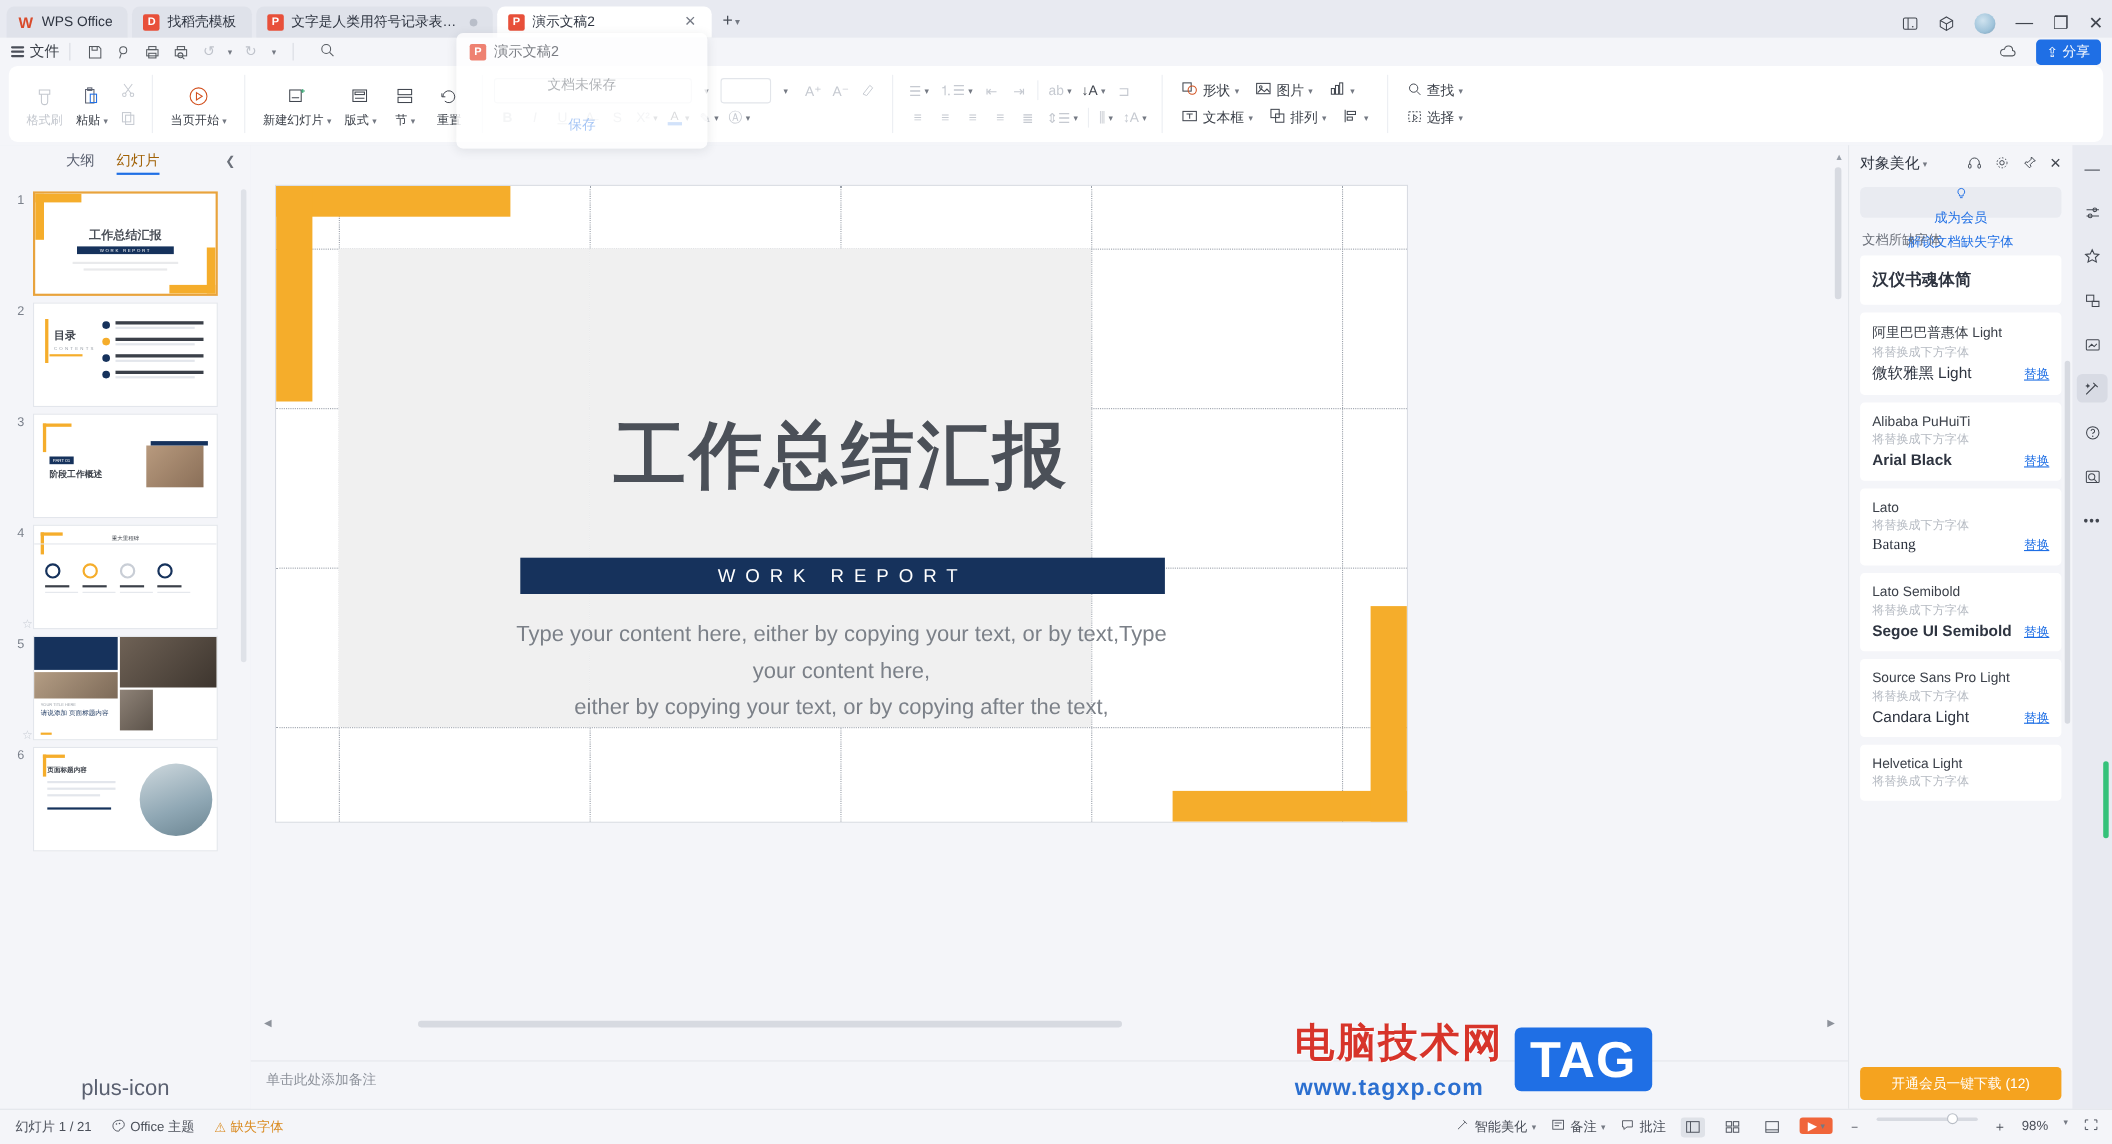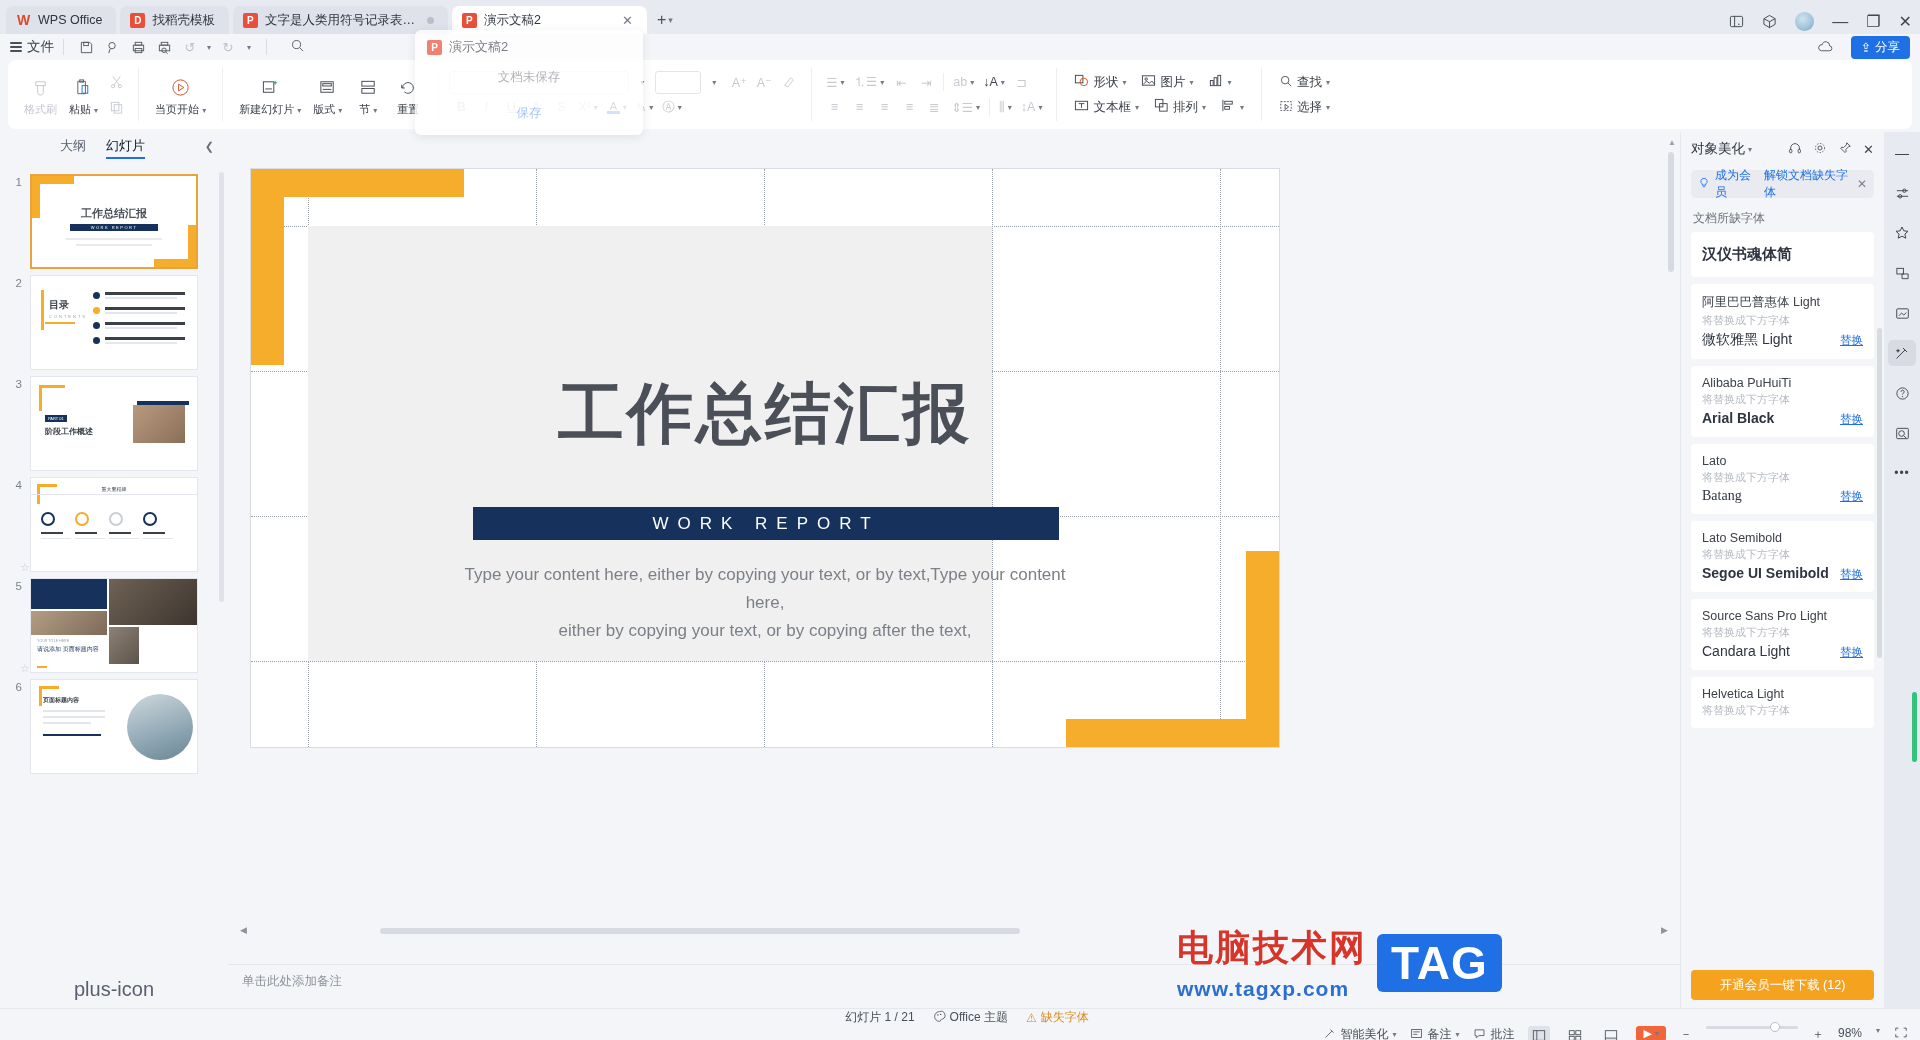--- a/index.html
+++ b/index.html
@@ -88,21 +88,21 @@
              display:flex;align-items:center;padding:0 5px;font-size:12px;color:#3b4049; }
   .rcols { display:flex; flex-direction:column; justify-content:center; gap:3px; }
 
   
   #workarea { position:absolute; left:0; right:0; top:132px; bottom:32px; display:flex;justify-content:flex-end; }
 
   
   #navpane { width:228px; background:#f4f5f9; display:flex; flex-direction:column; position:relative; }
   #navtabs { height:32px; display:flex; align-items:center; padding-left:60px; gap:20px; font-size:13px; color:#5a6070; position:relative;}
   #navtabs .nt { position:relative; padding-bottom:4px;}
-  #navtabs .nt.sel { color:#0f172a; }
+  #navtabs .nt.sel { color:#a16207; }
   #navtabs .nt.sel::after{content:"";position:absolute;left:0;right:0;bottom:0;height:2px;background:#1f6fe5;}
   #navtabs .collapse { position:absolute; right:14px; top:8px; color:#6b707a; font-size:11px; }
   #thumbs { flex:1; overflow:hidden; position:relative; padding-top:4px;}
   .thumbrow { display:flex; padding: 6px 0 0 4px; position:relative; }
   .thnum { width:18px; text-align:right; font-size:11.5px; color:#7a808b; padding-top:2px; }
   .thstar { position:absolute; left:20px; bottom:-2px; font-size:11px; color:#c9ced6; }
   .thumb { width:168px; height:95px; margin-left:8px; background:#fff; border:1px solid #e3e6ec;
            position:relative; overflow:hidden; }
   .thumb.sel { border:2px solid #e8a33d; }
   #navscroll { position:absolute; right:4px; top:40px; width:5px; height:430px; background:#dfe2e8; border-radius:3px; }
@@ -116,39 +116,39 @@
   .grid-v, .grid-h { position:absolute; }
   .grid-v { top:0;bottom:0;width:0;border-left:1px dotted #9aa0aa; }
   .grid-h { left:0;right:0;height:0;border-top:1px dotted #9aa0aa; }
   .sq { position:absolute; background:#f0f0f0; }
   .ybar { position:absolute; background:#f5ad2b; }
   #slide-title { position:absolute; left:0; right:0; top:200px; text-align:center;
     font-size:66px; color:#4b5058; letter-spacing:3px; font-weight:bold; font-family:"DejaVu Sans", sans-serif;}
   #slide-band { position:absolute; left:222px; top:338px; width:586px; height:33px; background:#16325c;
     display:flex;align-items:center;justify-content:center;color:#fff;font-size:17px;letter-spacing:9px; }
   #slide-body { position:absolute; left:200px; right:200px; top:392px; text-align:center;
-    font-size:17px; color:#7b8088; line-height:1.65; }
+    font-size:20px; color:#7b8088; line-height:1.65; }
   #hscroll { position:absolute; left:12px; right:12px; bottom:28px; height:8px; }
   #hscroll .bar { position:absolute; left:140px; width:640px; height:6px; background:#d7dae1; border-radius:3px;}
   #hscroll .lft, #hscroll .rgt { position:absolute; font-size:9px; color:#8d929b; top:-3px;}
   #hscroll .lft { left:0 } #hscroll .rgt { right:0 }
   #notes { height:44px; border-top:1px solid #e4e7ec; font-size:12.5px; color:#8d929b;
            padding: 8px 0 0 14px; background:#f4f5f9; }
   #vscroll-ed { position:absolute; right:6px; top:6px; width:6px; bottom:60px; }
   #vscroll-ed .tri { font-size:8px; color:#9aa0aa; text-align:center;}
   #vscroll-ed .bar { position:absolute; top:14px; height:120px; width:6px; background:#d7dae1;border-radius:3px;}
 
   
   #rpanel { width:204px; background:#f4f5f9; display:flex; flex-direction:column; position:relative;
             border-left:1px solid #e4e7ec;}
   #rp-head { height:34px; display:flex; align-items:center; padding:0 10px; gap:0; }
   #rp-head .ttl { font-size:13.5px; color:#2e3440; display:flex;align-items:center;gap:3px; }
   #rp-head .ics { margin-left:auto; display:flex; align-items:center; gap:11px; color:#41464f; font-size:13px;}
   #rp-promo { margin:4px 10px 0; background:#e9ebf1; border-radius:5px; height:28px;
-    display:flex;align-items:center;gap:5px;padding:0 7px;font-size:12px;color:#1f6fe5; }
+    display:flex;align-items:center;gap:5px;padding:0 7px;font-size:12px;color:#1f6fe5;flex-direction:column; }
   #rp-promo .lamp { color:#1f6fe5; font-size:12px;}
   #rp-promo .x { margin-left:auto; color:#7d828c; font-size:12px;}
   #rp-subtitle { font-size:12px; color:#6b707a; padding: 12px 12px 5px; }
   #rp-list { flex:1; overflow:hidden; padding: 0 10px; position:relative;}
   .fcard { background:#fff; border-radius:4px; padding: 10px 11px; margin-bottom:7px; }
   .fcard.missing { padding: 13px 11px; }
   .fcard .mname { font-size:15px; color:#2e3440; font-weight:bold; font-family:"DejaVu Serif", serif;}
   .fcard .orig { font-size:12.5px; color:#3b4049; }
   .fcard .note { font-size:11px; color:#b5bac2; margin-top:2px; }
   .fcard .repl-row { display:flex; align-items:baseline; margin-top:3px; }
@@ -165,21 +165,21 @@
   #rail { width:36px; background:#e8eaf1; display:flex; flex-direction:column; align-items:center;
           padding-top:8px; gap:14px; }
   #rail .ri { width:28px;height:26px;display:flex;align-items:center;justify-content:center;
               color:#41464f; font-size:14px; border-radius:5px;}
   #rail .ri.active { background:#d8dbe4; }
   #rail .dots { letter-spacing:1px; font-size:12px; color:#41464f;}
   #rail-scroll { position:absolute; right:3px; width:5px; background:#35c27a; border-radius:3px;}
 
   
   #status { position:absolute; left:0; right:0; bottom:0; height:32px; background:#f4f5f9;
-    border-top:1px solid #e4e7ec; display:flex; align-items:center; font-size:12px; color:#4a4f59;flex-direction:column; }
+    border-top:1px solid #e4e7ec; display:flex; align-items:center; font-size:12px; color:#4a4f59; }
   #status .sl { display:flex; align-items:center; gap:18px; padding-left:14px; }
   #status .si { display:flex; align-items:center; gap:4px; }
   #status .warn { color:#d98a1f; }
   #status .sr { margin-left:auto; display:flex; align-items:flex-start; gap:14px; padding-right:12px; }
   .viewic { width:22px;height:18px;display:flex;align-items:center;justify-content:center;
             border-radius:3px;color:#4a4f59;font-size:12px;}
   .viewic.sel { background:#dfe2e8; }
   .playbtn { background:#f0653a; color:#fff; border-radius:3px; padding:1px 7px; font-size:11px;
              display:flex;align-items:center;gap:3px;}
   .zoomtrack { width:92px;height:3px;background:#d7dae1;border-radius:2px;position:relative; }

